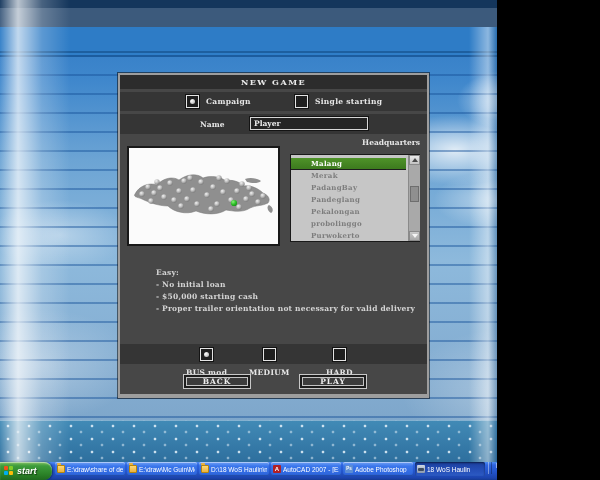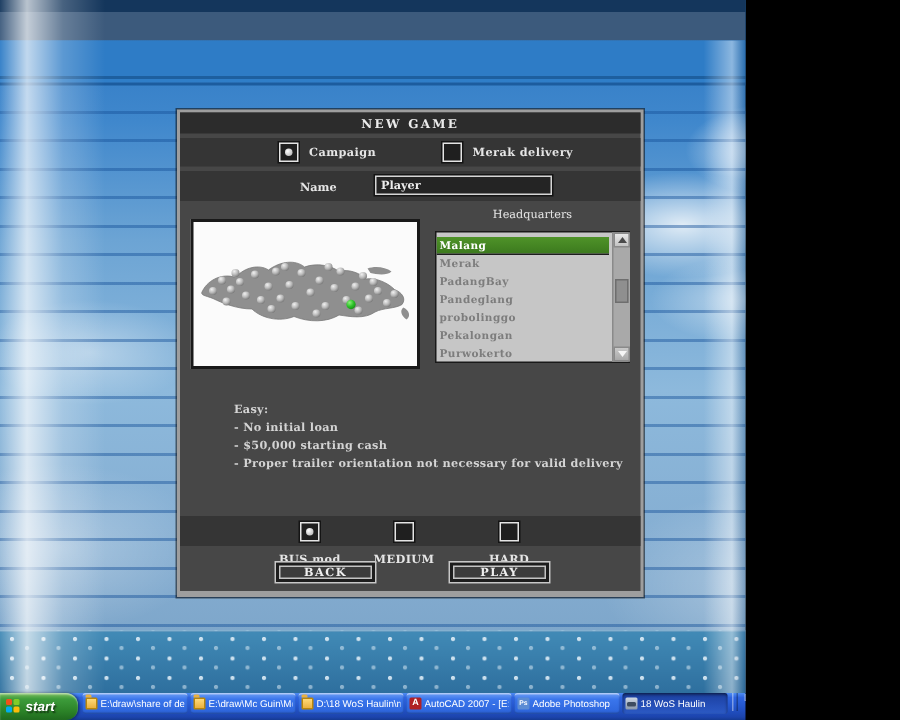--- a/index.html
+++ b/index.html
@@ -57,29 +57,29 @@
   #diff-row .opt:nth-child(3){left:206px}
   .box{width:11px;height:11px;background:#1f1f1f;border:1px solid #e4e4e4;box-shadow:0 0 0 1px #141414;
     position:relative;display:inline-block;flex:0 0 11px;}
   .box.checked::after{content:"";position:absolute;left:3px;top:3px;width:5px;height:5px;border-radius:50%;
     background:radial-gradient(circle at 35% 35%, #ffffff, #a8a8a8);}
   .optlabel{font-size:7.5px;font-weight:bold;letter-spacing:.3px;white-space:nowrap;}
   .name-label{position:absolute;left:80px;top:6px;font-size:7.5px;font-weight:bold;}
   .name-input{position:absolute;left:130px;top:3px;width:118px;height:13px;box-sizing:border-box;
     background:#242424;border:1px solid #d6d6d6;box-shadow:0 0 0 1px #141414;color:#ececec;
     font-size:7.5px;font-family:inherit;font-weight:bold;padding:0 3px;}
-  .hq-label{position:absolute;left:170px;top:63px;width:130px;text-align:center;font-size:7.5px;font-weight:normal;}
+  .hq-label{position:absolute;left:170px;top:63px;width:130px;text-align:right;font-size:7.5px;font-weight:bold;}
 
   .map{position:absolute;left:7px;top:71px;width:153px;height:100px;box-sizing:border-box;
     background:#fbfbfb;border:2px solid #191919;}
   .map svg{display:block;width:149px;height:96px;}
 
   .hq-list{position:absolute;left:170px;top:79px;width:130px;height:88px;box-sizing:border-box;
     background:#c6c6c6;border:1px solid #191919;padding:3px 13px 0 0;overflow:hidden;}
-  .hq-item{height:12px;line-height:12px;padding-left:2px;font-size:7px;font-weight:bold;color:#7d7d7d;letter-spacing:.3px;}
+  .hq-item{height:12px;line-height:12px;padding-left:20px;font-size:7px;font-weight:bold;color:#7d7d7d;letter-spacing:.3px;}
   .hq-item.selected{background:linear-gradient(180deg,#4f9329 0,var(--selected-green,#3e7c1f) 90%);
     color:#fff;border-bottom:1px solid #1d1d1d;box-sizing:border-box;}
   .scrollbar{position:absolute;right:1px;top:1px;bottom:1px;width:11px;background:#a9a9a9;border-left:1px solid #8a8a8a;}
   .sb-btn{position:absolute;left:0;width:11px;height:10px;box-sizing:border-box;border:1px solid #8a8a8a;
     background:linear-gradient(180deg,#e9e9e9,#c3c3c3);display:flex;align-items:center;justify-content:center;}
   .sb-btn.up{top:0}
   .sb-btn.down{bottom:0;background:linear-gradient(180deg,#c9c9c9,#a9a9a9);}
   .tri-up{width:0;height:0;border-left:3px solid transparent;border-right:3px solid transparent;border-bottom:4px solid #4a4a4a;}
   .tri-down{width:0;height:0;border-left:3px solid transparent;border-right:3px solid transparent;border-top:4px solid #f6f6f6;}
   .sb-thumb{position:absolute;left:1px;width:9px;top:36%;height:16px;background:#8f8f8f;border:1px solid #6e6e6e;box-sizing:border-box;}
@@ -149,21 +149,21 @@
   <div class="dialog">
     <div class="dlg-title">NEW GAME</div>
 
     <div class="row-band mode-row" id="mode-row">
         <div class="opt">
           <span class="box checked"></span>
           <span class="optlabel">Campaign</span>
         </div>
         <div class="opt">
           <span class="box"></span>
-          <span class="optlabel">Merak delivery</span>
+          <span class="optlabel">Single starting</span>
         </div>
       </div>
 
     <div class="row-band name-row">
       <span class="name-label">Name</span>
       <input class="name-input" type="text" value="Player" style="">
     </div>
 
     <div class="hq-label">Headquarters</div>
 
@@ -220,22 +220,22 @@
             <circle cx="105" cy="55" r="3.1" fill="url(#greenGrad)"></circle>
           </g>
       </svg>
     </div>
 
     <div class="hq-list" id="hq-list">
         <div class="hq-item selected">Malang</div>
         <div class="hq-item">Merak</div>
         <div class="hq-item">PadangBay</div>
         <div class="hq-item">Pandeglang</div>
+        <div class="hq-item">Pekalongan</div>
         <div class="hq-item">probolinggo</div>
-        <div class="hq-item">Pekalongan</div>
         <div class="hq-item">Purwokerto</div>
       </div>
     <div class="scrollbar" style="position:absolute;left:288px;top:80px;height:86px;">
       <div class="sb-btn up">
           <span class="tri-up"></span>
         </div>
       <div class="sb-thumb"></div>
       <div class="sb-btn down">
           <span class="tri-down"></span>
         </div>

